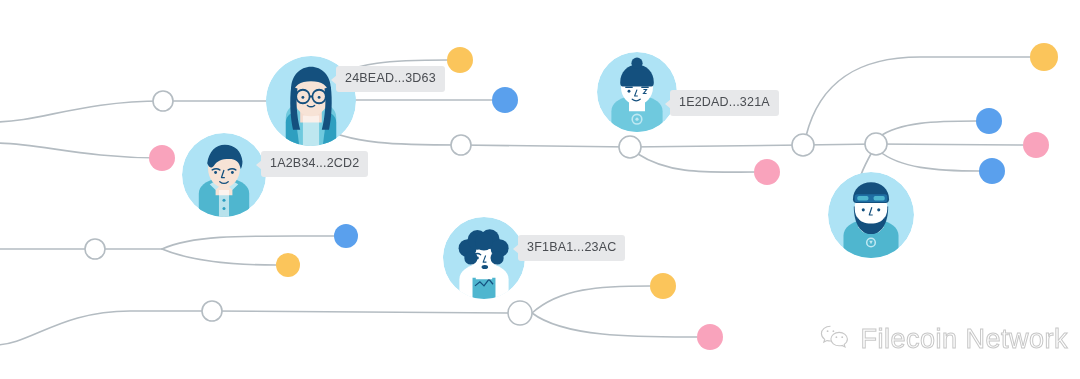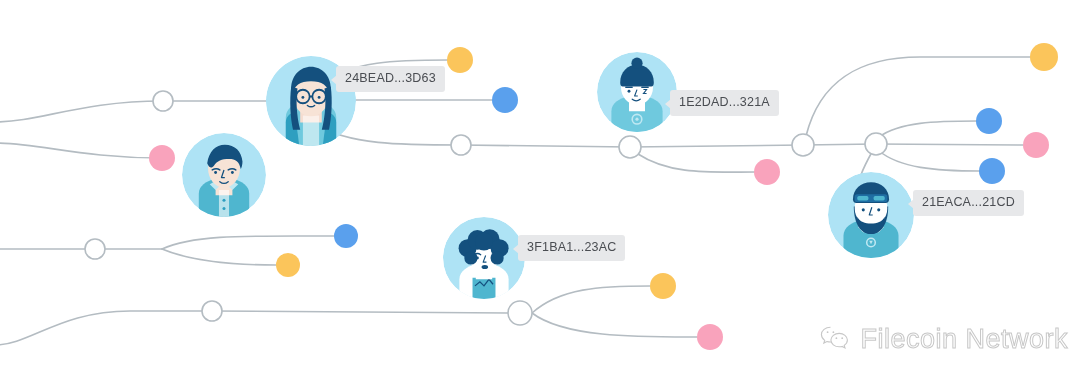--- a/index.html
+++ b/index.html
@@ -51,21 +51,21 @@
     height: 0;
     border-top: 5px solid transparent;
     border-bottom: 5px solid transparent;
     border-right: 6px solid #e7e8ea;
   }
   #watermark {
     position: absolute;
     right: 12px;
     bottom: 24px;
     display: flex;
-    align-items: center;
+    align-items: flex-start;
     gap: 10px;
     opacity: 0.55;
   }
   #watermark .wm-text {
     font-size: 27px;
     color: #ffffff;
     -webkit-text-stroke: 1px #9a9a9a;
     letter-spacing: 0.5px;
     font-family: "Liberation Sans", sans-serif;
   }
@@ -181,20 +181,21 @@
       <ellipse cx="50" cy="42" rx="19" ry="23" fill="#f7e3d6"></ellipse>
       <path d="M30 36 c2-14 10-22 21-22 c12 0 20 8 21 20 c0 4-1 7-2 9 c-2-9-6-12-14-12 c-9 0-14 2-18 8 c-3 4-6 2-8-3 Z" fill="#14507e"></path>
       <path d="M36 44 q5 -3 9 0" stroke="#14507e" stroke-width="1.8" fill="none" stroke-linecap="round"></path>
       <path d="M55 44 q5 -3 9 0" stroke="#14507e" stroke-width="1.8" fill="none" stroke-linecap="round"></path>
       <circle cx="40" cy="47" r="1.7" fill="#14507e"></circle>
       <circle cx="60" cy="47" r="1.7" fill="#14507e"></circle>
       <path d="M50 44 l-3 9 h4" stroke="#14507e" stroke-width="1.5" fill="none" stroke-linejoin="round"></path>
       <path d="M45 58 q5 4 10 0" stroke="#14507e" stroke-width="1.6" fill="none" stroke-linecap="round"></path>
     </svg>
   </div>
+  <div class="tag" style="left:261px; top:151px;">1A2B34...2CD2</div>
 
   <div class="avatar" style="left:597px; top:52px; width:80px; height:80px;">
     <svg viewBox="0 0 100 100" width="80" height="80">
       <circle cx="50" cy="50" r="50" fill="#aee3f5"></circle>
       <path d="M18 100 V74 c0-10 10-16 20-18 h24 c10 2 20 8 20 18 V100 Z" fill="#6fc9de"></path>
       <path d="M40 56 h20 v18 h-20 Z" fill="#ffffff"></path>
       <circle cx="50" cy="84" r="6" fill="none" stroke="#bfe8f2" stroke-width="2"></circle>
       <circle cx="50" cy="84" r="2" fill="#bfe8f2"></circle>
       <ellipse cx="50" cy="44" rx="20" ry="22" fill="#ffffff"></ellipse>
       <path d="M29 38 c0-13 9-22 21-22 s21 9 21 22 c0 3-1 5-3 5 h-36 c-2 0-3-2-3-5 Z" fill="#14507e"></path>
@@ -249,21 +250,20 @@
       <path d="M29 32 c0-12 9-20 21-20 s21 8 21 20 c0 3-2 4-4 4 h-34 c-2 0-4-1-4-4 Z" fill="#14507e"></path>
       <rect x="31" y="26" width="38" height="9" rx="3" fill="#1f6ea3"></rect>
       <rect x="34" y="28" width="13" height="5" rx="2" fill="#4fb6cf"></rect>
       <rect x="53" y="28" width="13" height="5" rx="2" fill="#4fb6cf"></rect>
       <circle cx="41" cy="44" r="1.8" fill="#14507e"></circle>
       <circle cx="59" cy="44" r="1.8" fill="#14507e"></circle>
       <path d="M51 41 l-3 9 h4" stroke="#14507e" stroke-width="1.4" fill="none" stroke-linejoin="round"></path>
       <path d="M44 56 q6 3 12 0" stroke="#ffffff" stroke-width="1.6" fill="none" stroke-linecap="round"></path>
     </svg>
   </div>
-  <div class="tag" style="left:913px; top:190px;">21EACA...21CD</div>
 
   <div id="watermark">
     <span>
       <svg width="30" height="26" viewBox="0 0 30 26" fill="none" stroke="#9a9a9a" stroke-width="1.1">
         <path d="M10.5 2.2 C5.4 2.2 1.4 5.5 1.4 9.6 c0 2.3 1.3 4.4 3.3 5.8 l-0.9 2.7 3.1-1.6 c1.1 0.3 2.3 0.5 3.6 0.5 0.3 0 0.6 0 0.9 0"></path>
         <path d="M19.2 8.4 c-4.6 0-8.3 3-8.3 6.7 0 3.7 3.7 6.7 8.3 6.7 1 0 2-0.1 2.9-0.4 l2.9 1.5 -0.8-2.5 c1.9-1.2 3.2-3.1 3.2-5.3 0-3.7-3.7-6.7-8.2-6.7 Z"></path>
         <circle cx="7.6" cy="7.2" r="0.9" fill="#9a9a9a" stroke="none"></circle>
         <circle cx="13.4" cy="7.2" r="0.9" fill="#9a9a9a" stroke="none"></circle>
         <circle cx="16.4" cy="13.2" r="0.9" fill="#9a9a9a" stroke="none"></circle>
         <circle cx="22.2" cy="13.2" r="0.9" fill="#9a9a9a" stroke="none"></circle>

